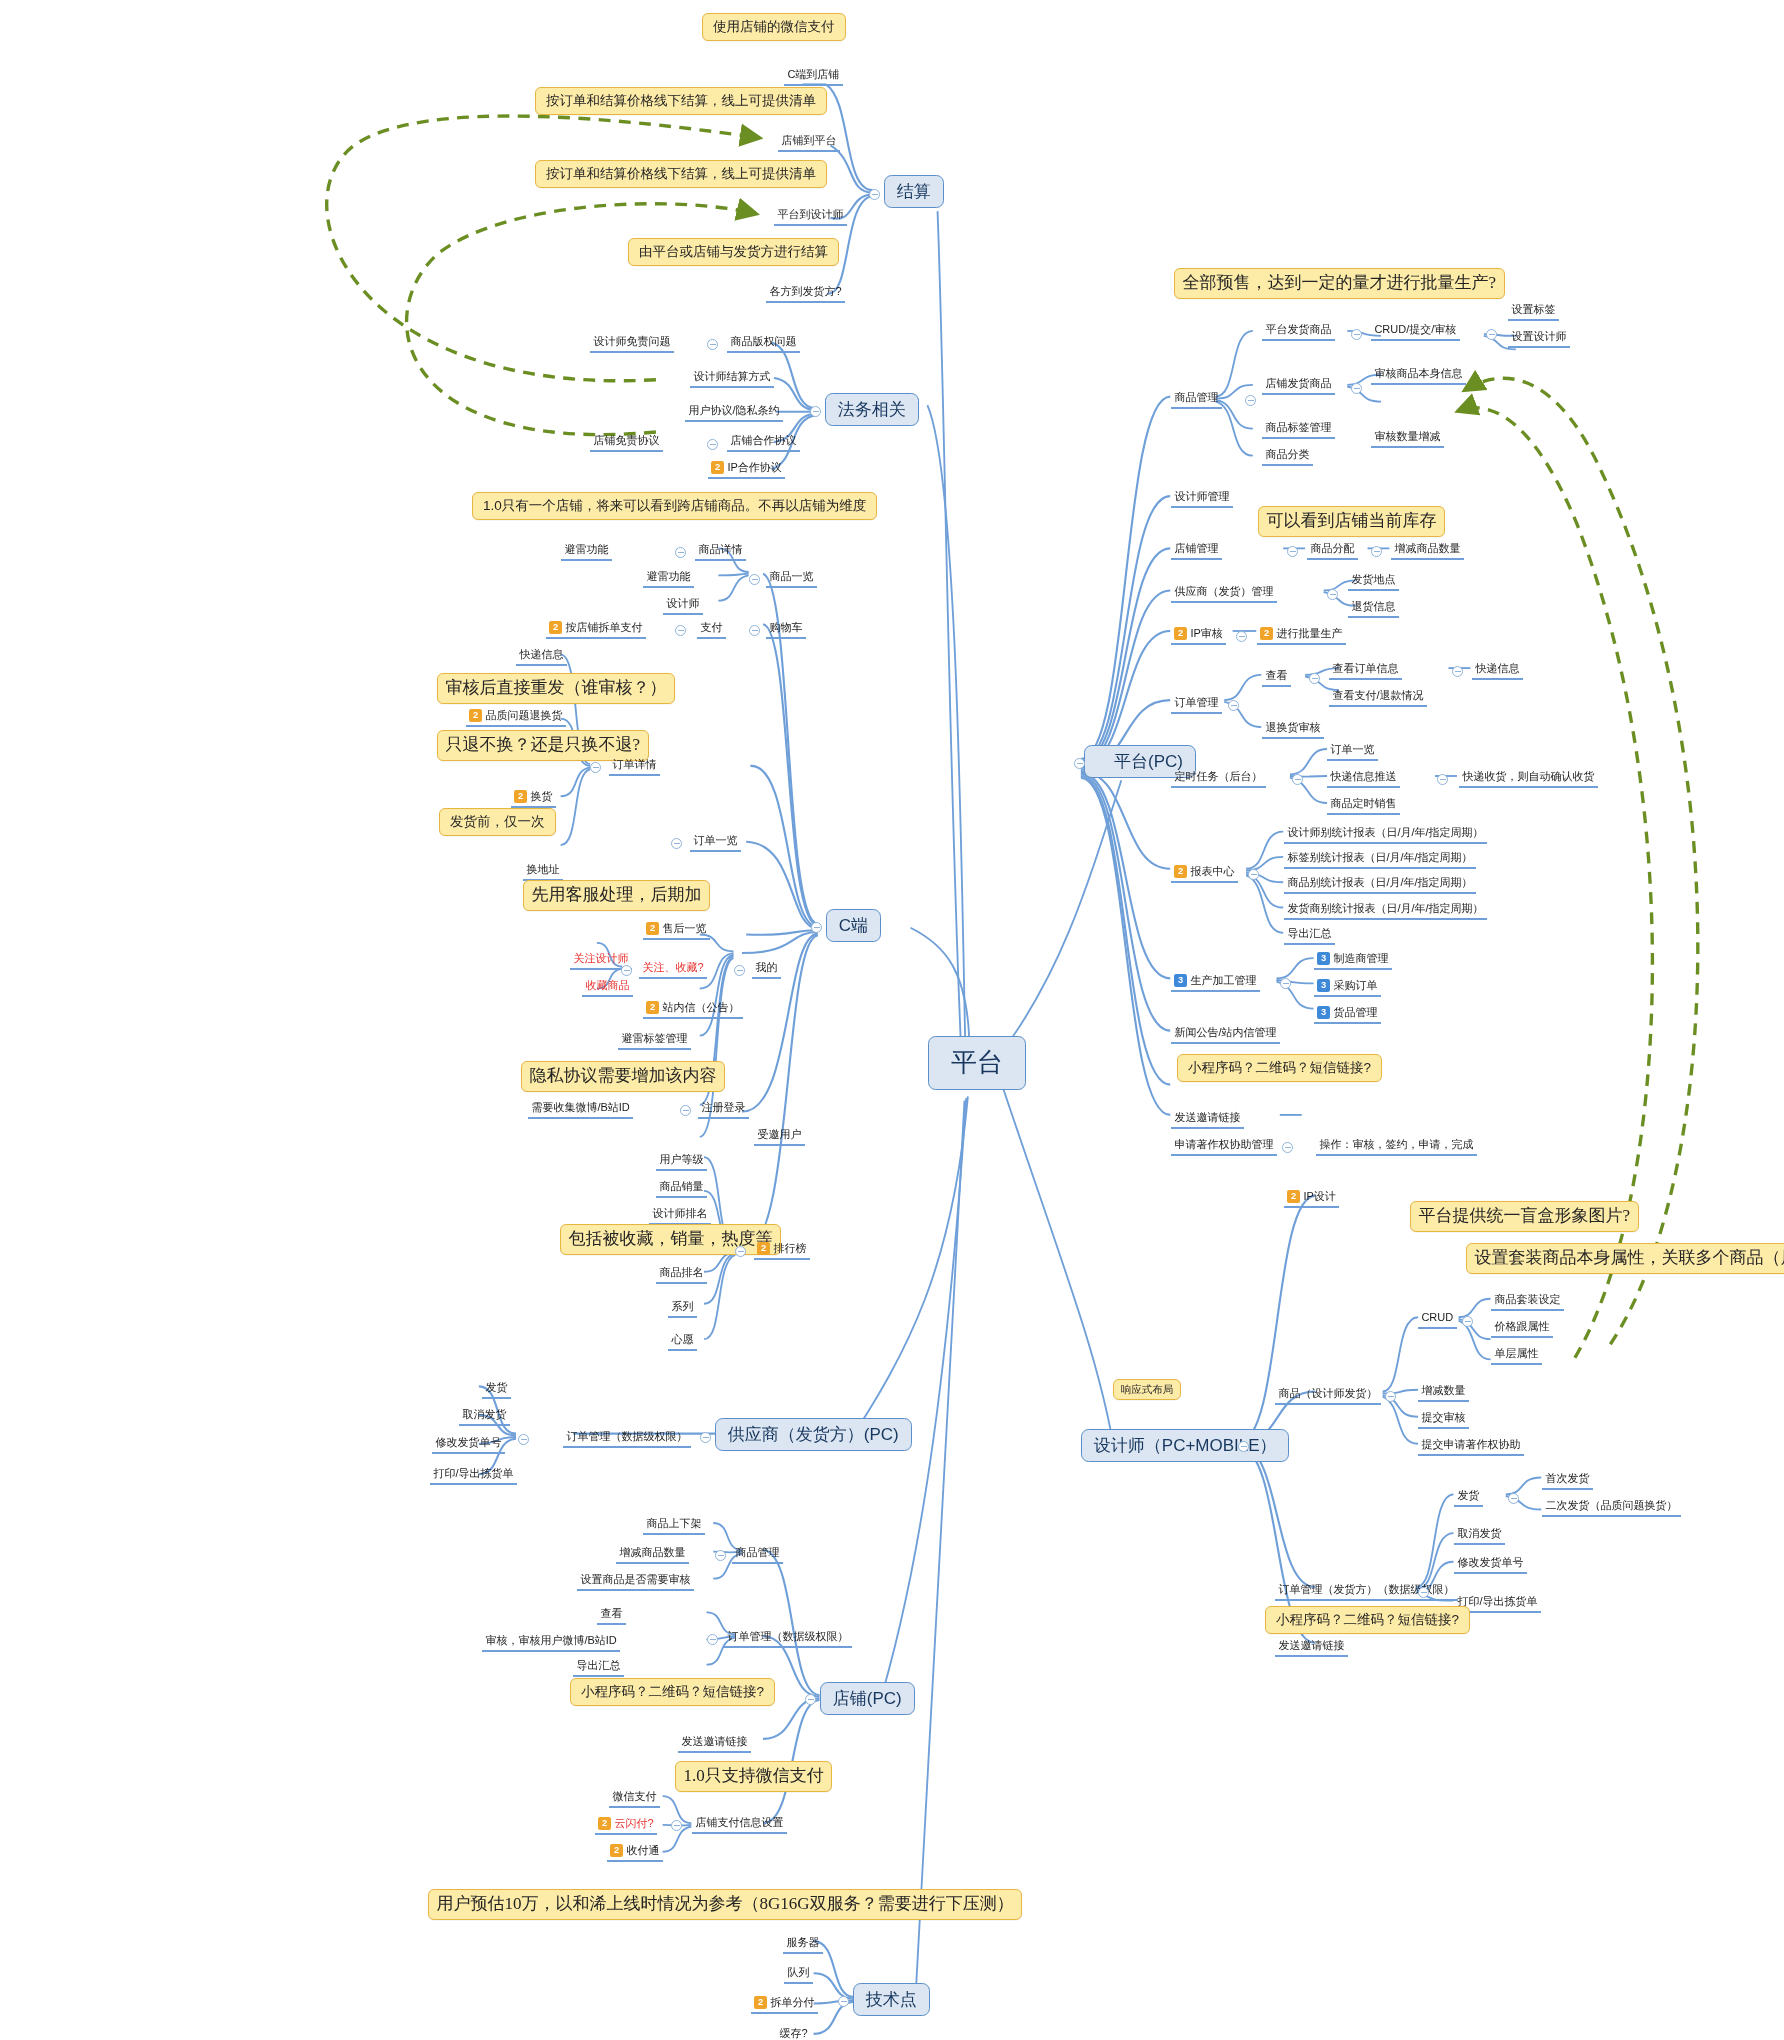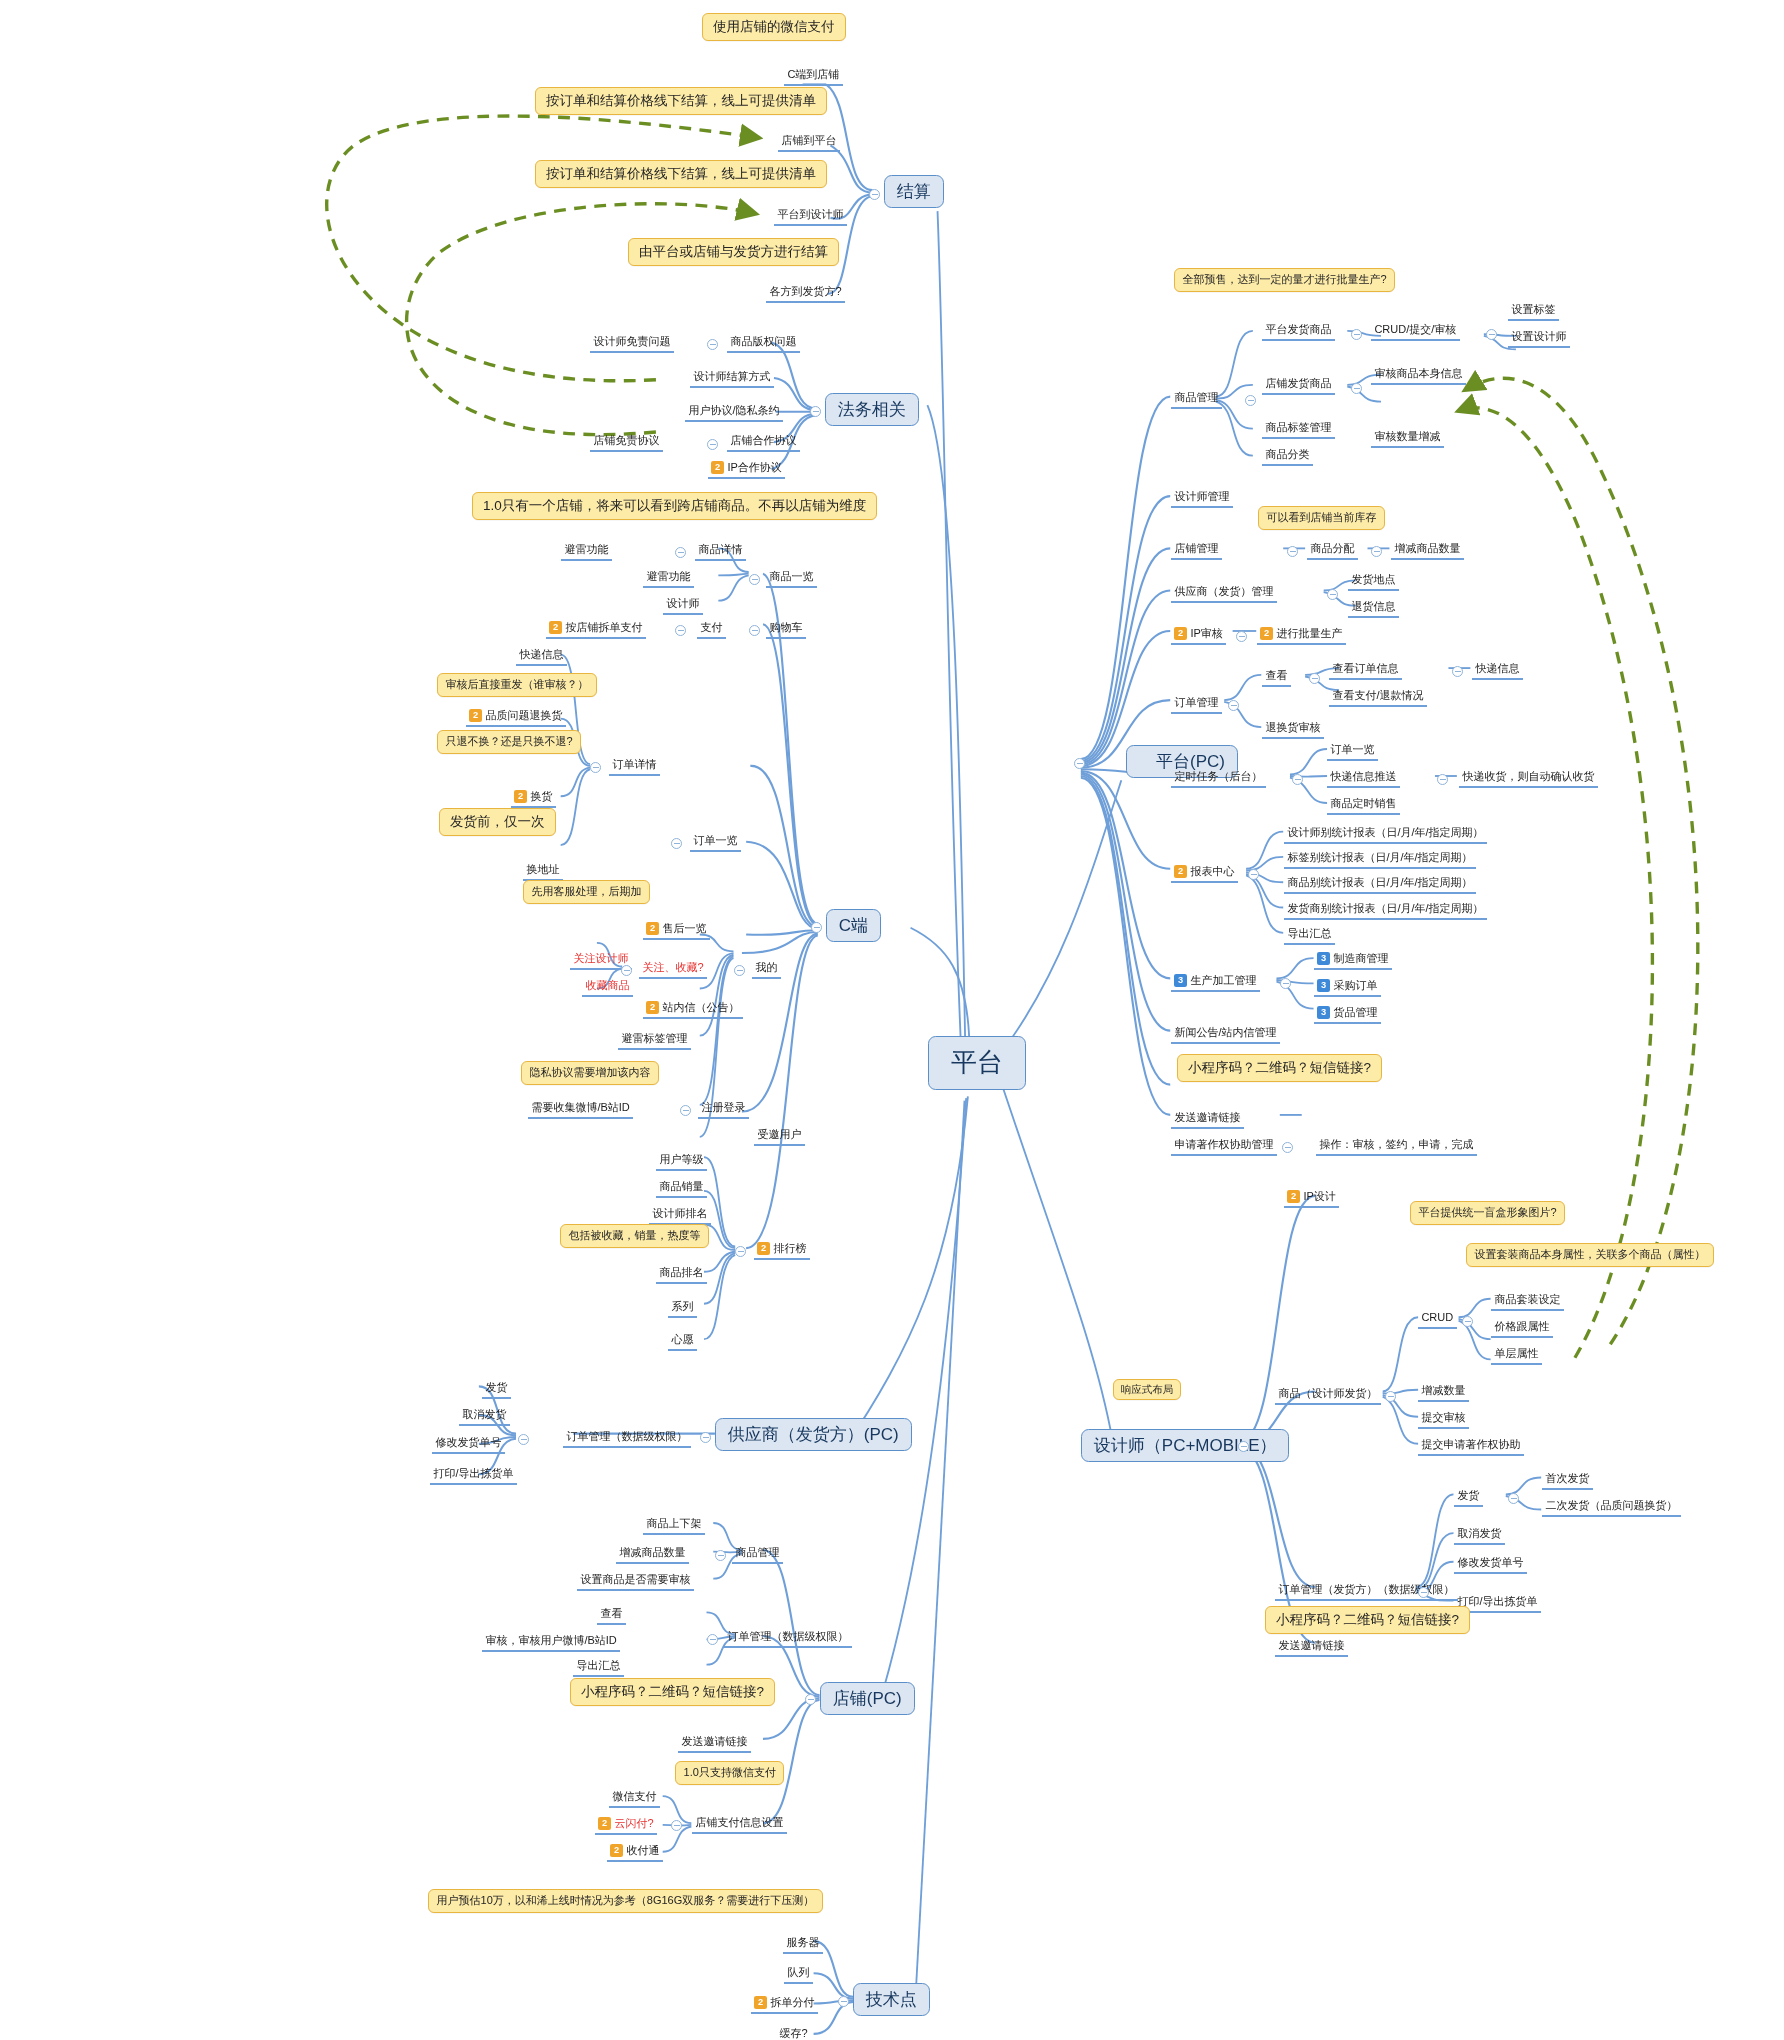--- a/index.html
+++ b/index.html
@@ -41,21 +41,21 @@
   .note{
     background:#fdeba8;
     border:1.3px solid #e8b53e;
     border-radius:5.9px;
     color:#242424;
     padding:5px 10px;
     font-size:13.5px;
     line-height:1.2;
     box-shadow:0 0.8px 0 rgba(0,0,0,.05);
   }
-  .note.sm{font-size:11px;padding:4.2px 7.6px;}
+  .note.sm{font-size:17px;padding:4.2px 7.6px;font-family:Liberation Serif, serif;}
   .note.xs{font-size:10.5px;padding:3.4px 6.7px;}
 
   
   .badge{
     display:inline-block;
     width:12.6px;height:12.6px;line-height:12.6px;
     text-align:center;
     font-size:9.3px;
     color:#fff;
     border-radius:2.1px;
@@ -380,21 +380,21 @@
   <div class="node topic small" style="left:656px;top:1152px;">用户等级</div>
   <div class="node topic small" style="left:656px;top:1179px;">商品销量</div>
   <div class="node topic small" style="left:649px;top:1206px;">设计师排名</div>
   <div class="node note sm" style="left:560px;top:1224px;">包括被收藏，销量，热度等</div>
   <div class="collapse" style="left:735px;top:1246px;"></div>
   <div class="node topic small" style="left:754px;top:1241px;"><span class="badge b2">2</span><span>排行榜</span></div>
   <div class="node topic small" style="left:656px;top:1265px;">商品排名</div>
   <div class="node topic small" style="left:668px;top:1299px;">系列</div>
   <div class="node topic small" style="left:668px;top:1332px;">心愿</div>
 
-  <div class="node box lvl1-box" style="left:1126px;top:745px;padding-left:29px;">平台(PC)</div>
+  <div class="node box lvl1-box" style="left:1084px;top:745px;padding-left:29px;">平台(PC)</div>
   <div class="collapse" style="left:1074px;top:758px;"></div>
 
   <div class="node note sm" style="left:1174px;top:268px;">全部预售，达到一定的量才进行批量生产?</div>
 
   <div class="collapse" style="left:1245px;top:395px;"></div>
   <div class="node topic small" style="left:1171px;top:390px;">商品管理</div>
 
   <div class="node topic small" style="left:1262px;top:322px;">平台发货商品</div>
   <div class="collapse" style="left:1351px;top:329px;"></div>
   <div class="node topic small" style="left:1371px;top:322px;">CRUD/提交/审核</div>

